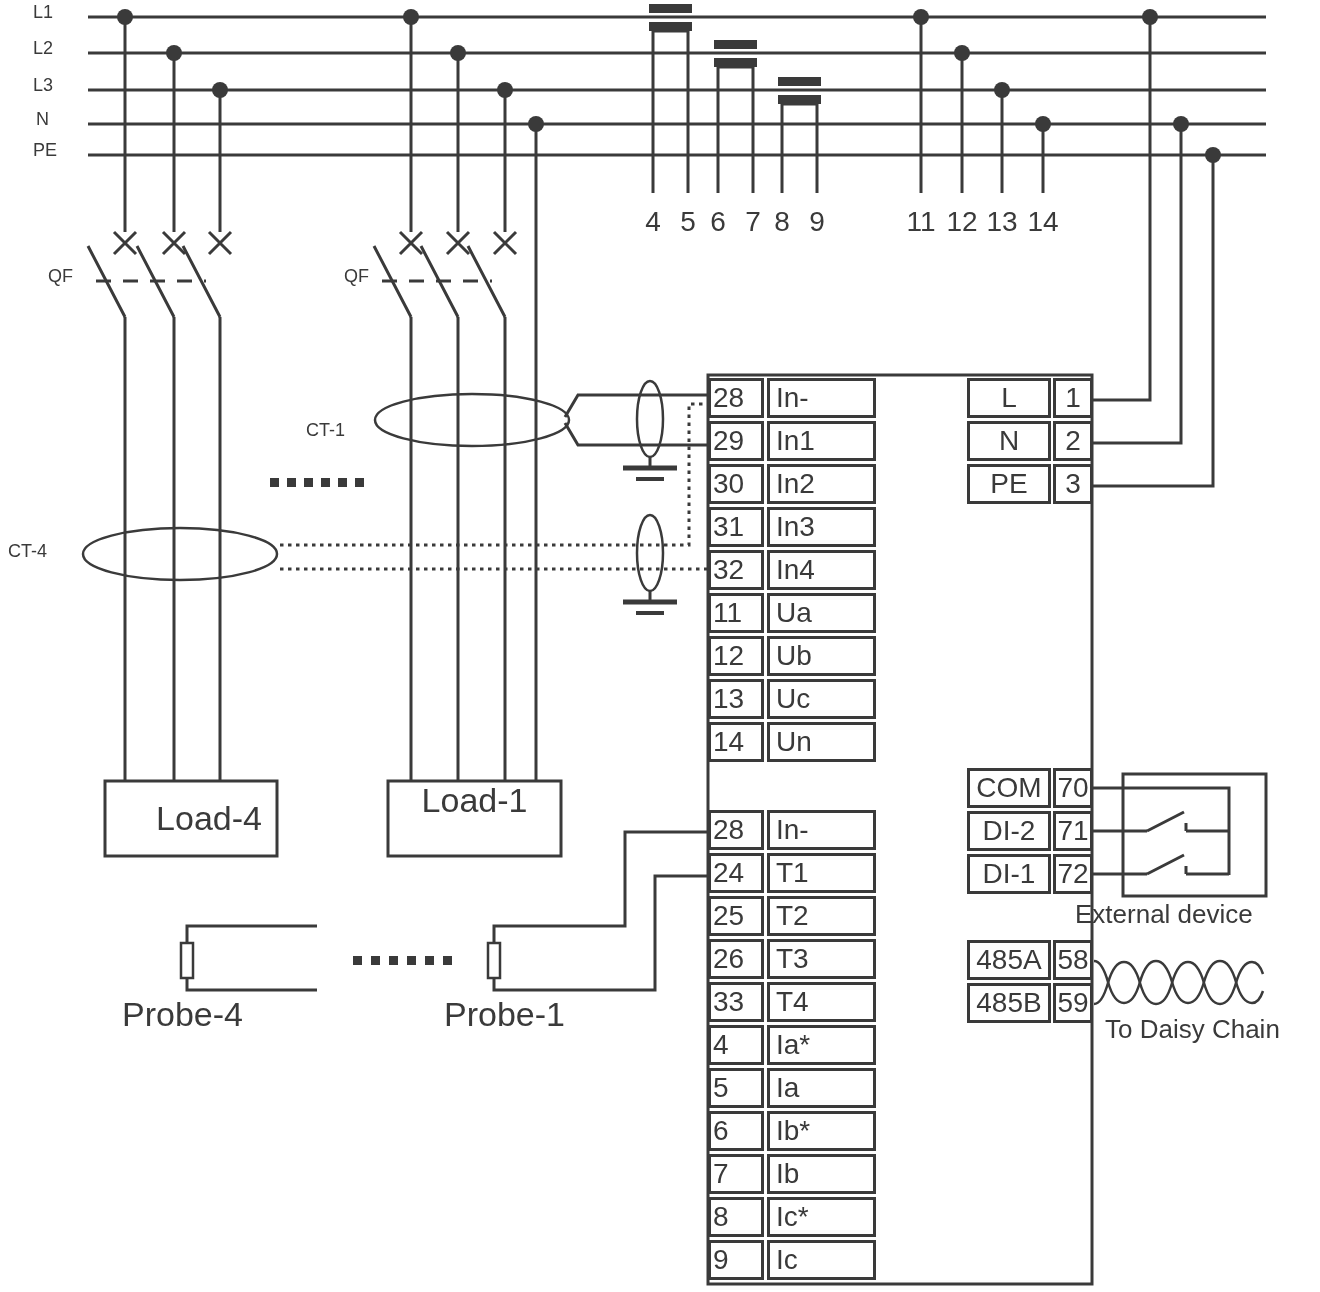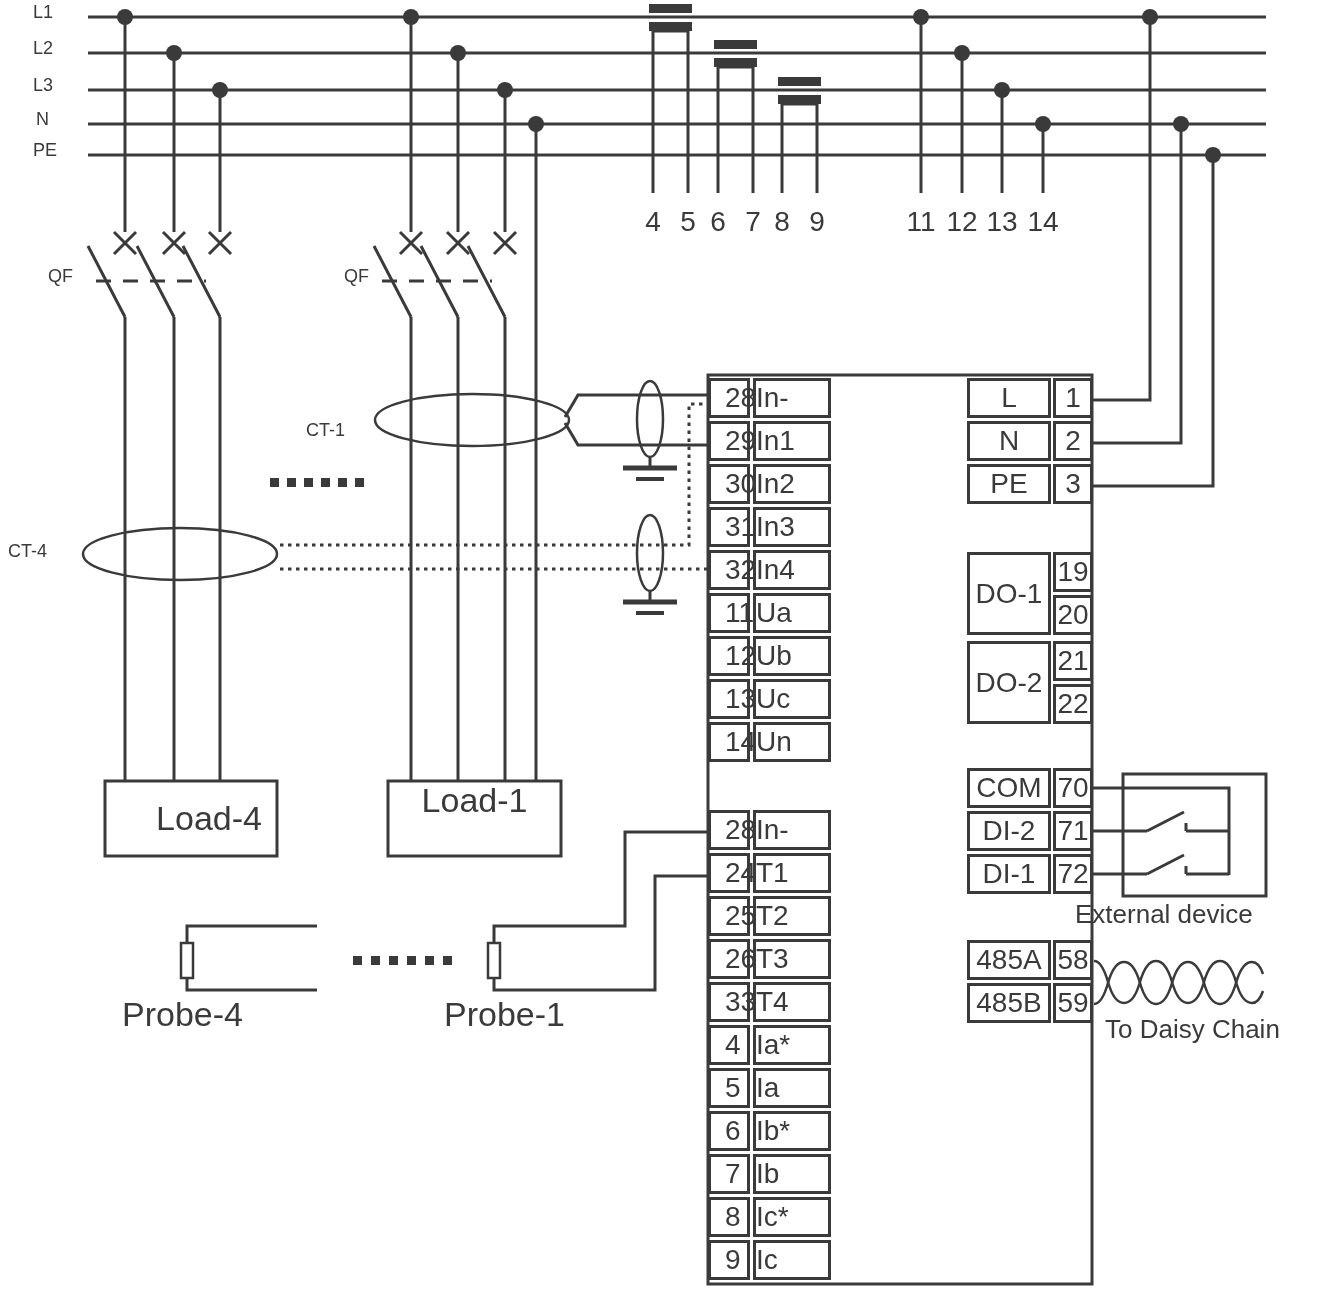--- a/index.html
+++ b/index.html
@@ -16,22 +16,22 @@
   #wiring .dot{ stroke-dasharray:3.5 4.5; }
   #wiring .fill{ fill:var(--line); stroke:none; }
 
   .lbl{ position:absolute; white-space:nowrap; font-size:18px; }
   .boxlbl{ position:absolute; display:flex; align-items:center; justify-content:center; font-size:34px; }
 
   .tgroup{ position:absolute; display:flex; flex-direction:column; }
   .trow{ display:flex; margin-bottom:3px; }
   .cell{ border:3px solid var(--line); height:40px; display:flex; align-items:center;
          background:var(--bg); font-size:28px; }
-  .tnum{ width:42px; margin-right:3px; padding-left:14px; }
-  .tlabel{ width:78px; padding-left:0; }
+  .tnum{ width:56px; margin-right:3px; padding-left:2px; }
+  .tlabel{ width:109px; padding-left:6px; }
   .rlabel{ width:84px; margin-right:2px; justify-content:center; }
   .rnum{ width:40px; justify-content:center; }
   .do-row{ display:flex; margin-bottom:3px; }
   .do-label{ width:84px; height:83px; margin-right:2px; justify-content:center; }
   .do-nums{ display:flex; flex-direction:column; }
   .do-nums .rnum{ margin-bottom:3px; }
   .topnum{ position:absolute; width:44px; text-align:center; font-size:28px; top:206px; }
 </style>
 </head>
 <body>
@@ -310,36 +310,20 @@
         <div class="cell rlabel">N</div>
         <div class="cell rnum">2</div>
       </div>
 
       <div class="trow">
         <div class="cell rlabel">PE</div>
         <div class="cell rnum">3</div>
       </div>
     </div>
 
-  <div class="tgroup" style="left:967px;top:552px">
-    <div class="do-row">
-      <div class="cell do-label">DO-1</div>
-      <div class="do-nums">
-        <div class="cell rnum">19</div>
-        <div class="cell rnum">20</div>
-      </div>
-    </div>
-    <div class="do-row">
-      <div class="cell do-label">DO-2</div>
-      <div class="do-nums">
-        <div class="cell rnum">21</div>
-        <div class="cell rnum">22</div>
-      </div>
-    </div>
-  </div>
 
   <div class="tgroup" style="left:967px;top:768px">
 
       <div class="trow">
         <div class="cell rlabel">COM</div>
         <div class="cell rnum">70</div>
       </div>
 
       <div class="trow">
         <div class="cell rlabel">DI-2</div>

